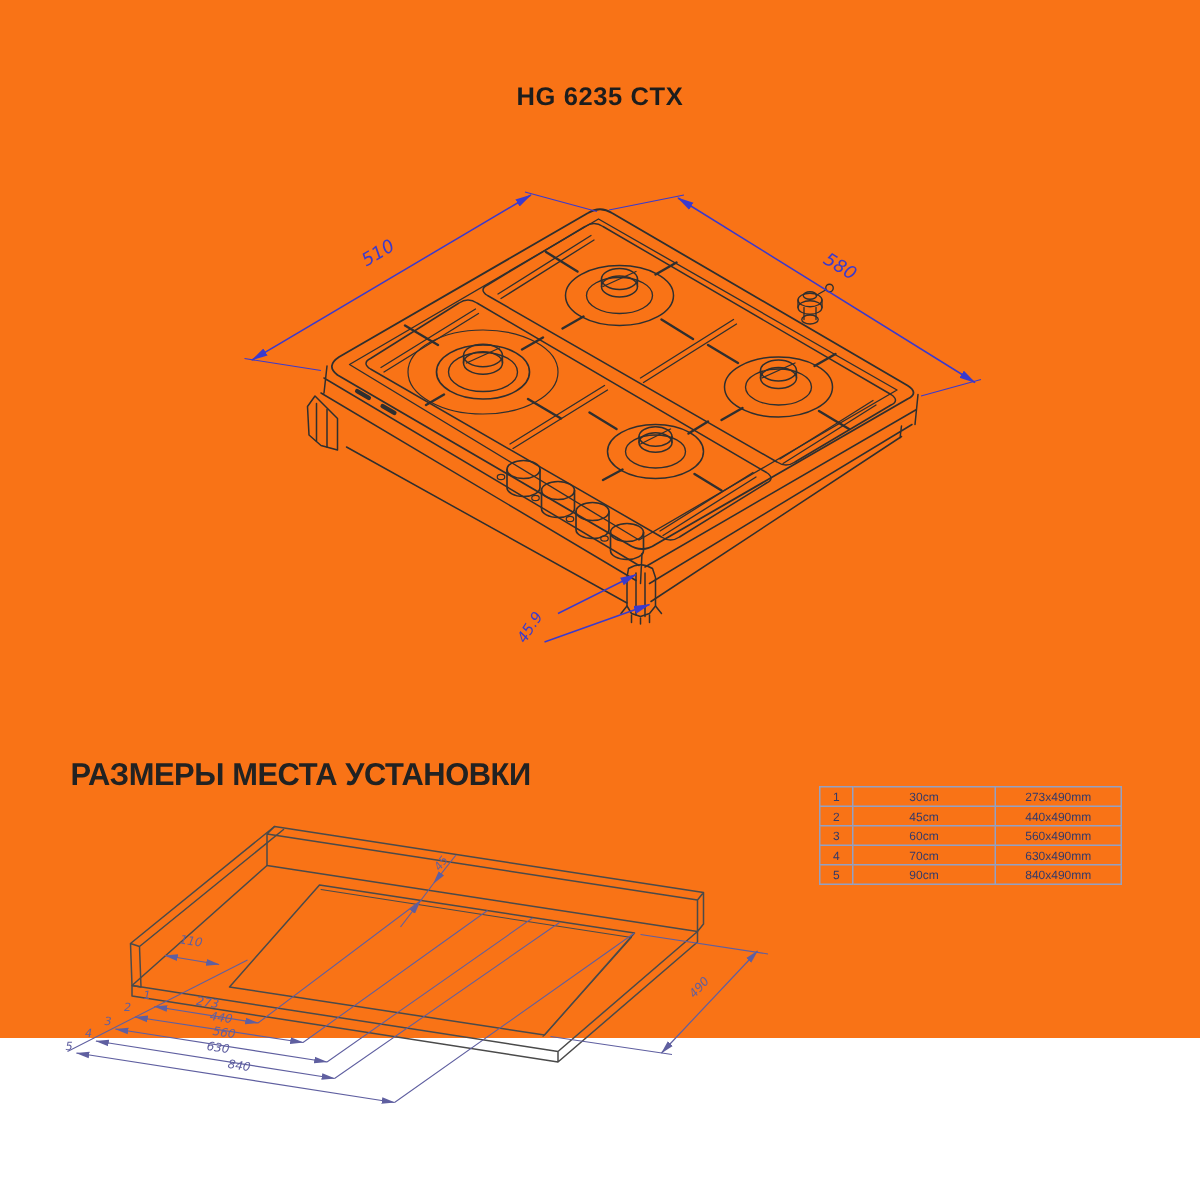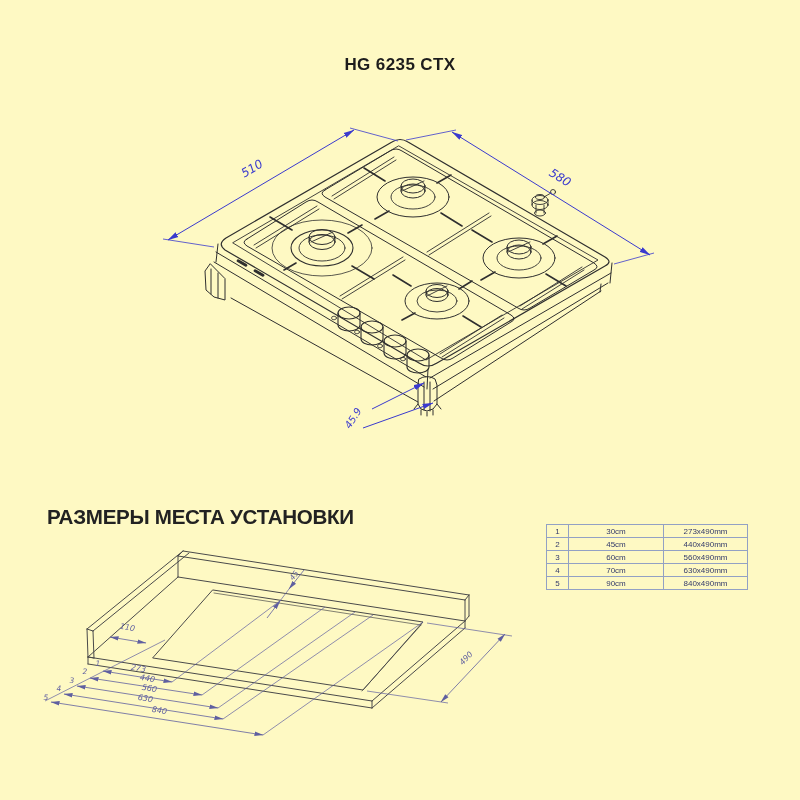--- a/index.html
+++ b/index.html
@@ -1,17 +1,17 @@
 <!DOCTYPE html>
 <html><head>
 <meta charset="utf-8">
 <style>
   html,body{margin:0;padding:0;background:#ffffff;width:800px;height:800px;overflow:hidden;
             font-family:"Liberation Sans",sans-serif;}
-  #stage{position:relative;width:800px;height:800px;background:#fef9c3;}
+  #stage{position:relative;width:800px;height:692px;background:#f97316;}
   #model-title{position:absolute;left:0;top:55px;width:800px;text-align:center;
                font-size:17px;font-weight:700;color:#1d1d1d;letter-spacing:.4px;}
   #section-title{position:absolute;left:47px;top:505px;font-size:21px;font-weight:700;
                  color:#222;letter-spacing:-0.3px;transform:scaleX(.98);transform-origin:left;}
   #drawing{position:absolute;left:0;top:0;}
   #size-table{position:absolute;left:546px;top:524px;width:201px;border-collapse:collapse;
               table-layout:fixed;}
   #size-table td{border:1px solid #93a1c4;height:12px;padding:0;text-align:center;
                  font-size:8px;color:#333a6b;font-family:"Liberation Sans",sans-serif;}
   .dim-label{font-family:"DejaVu Sans",sans-serif;font-style:italic;}

